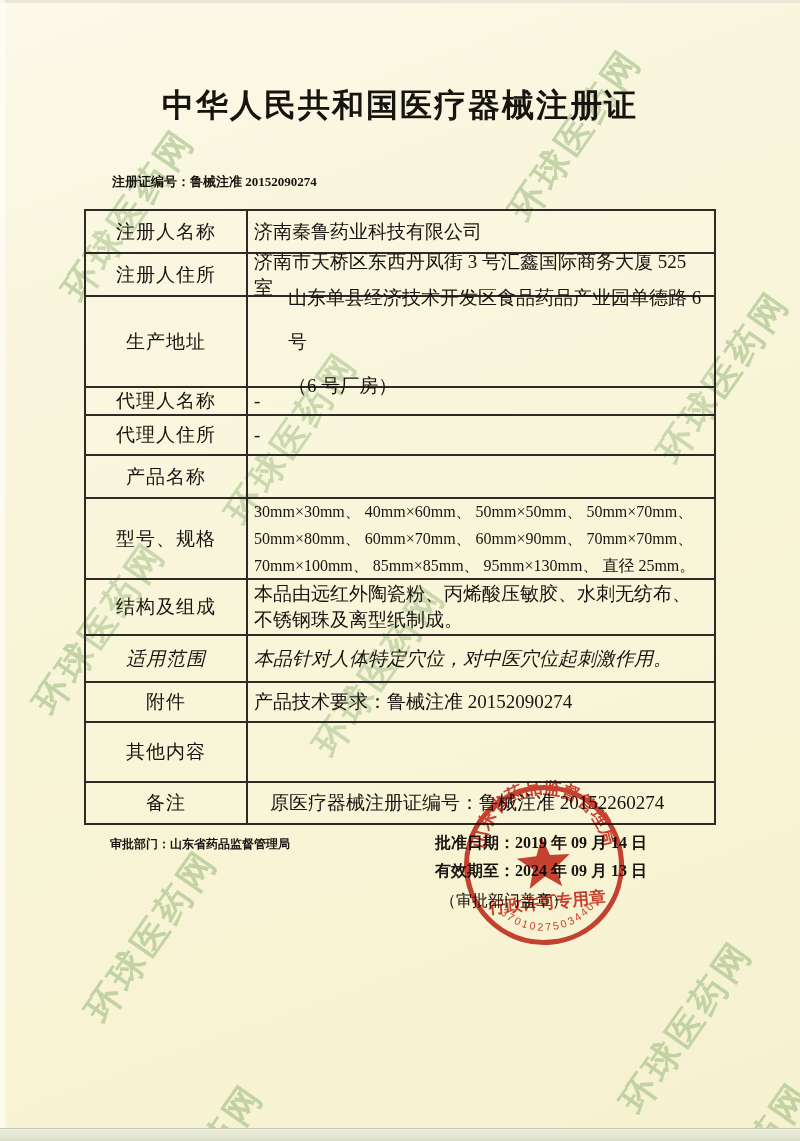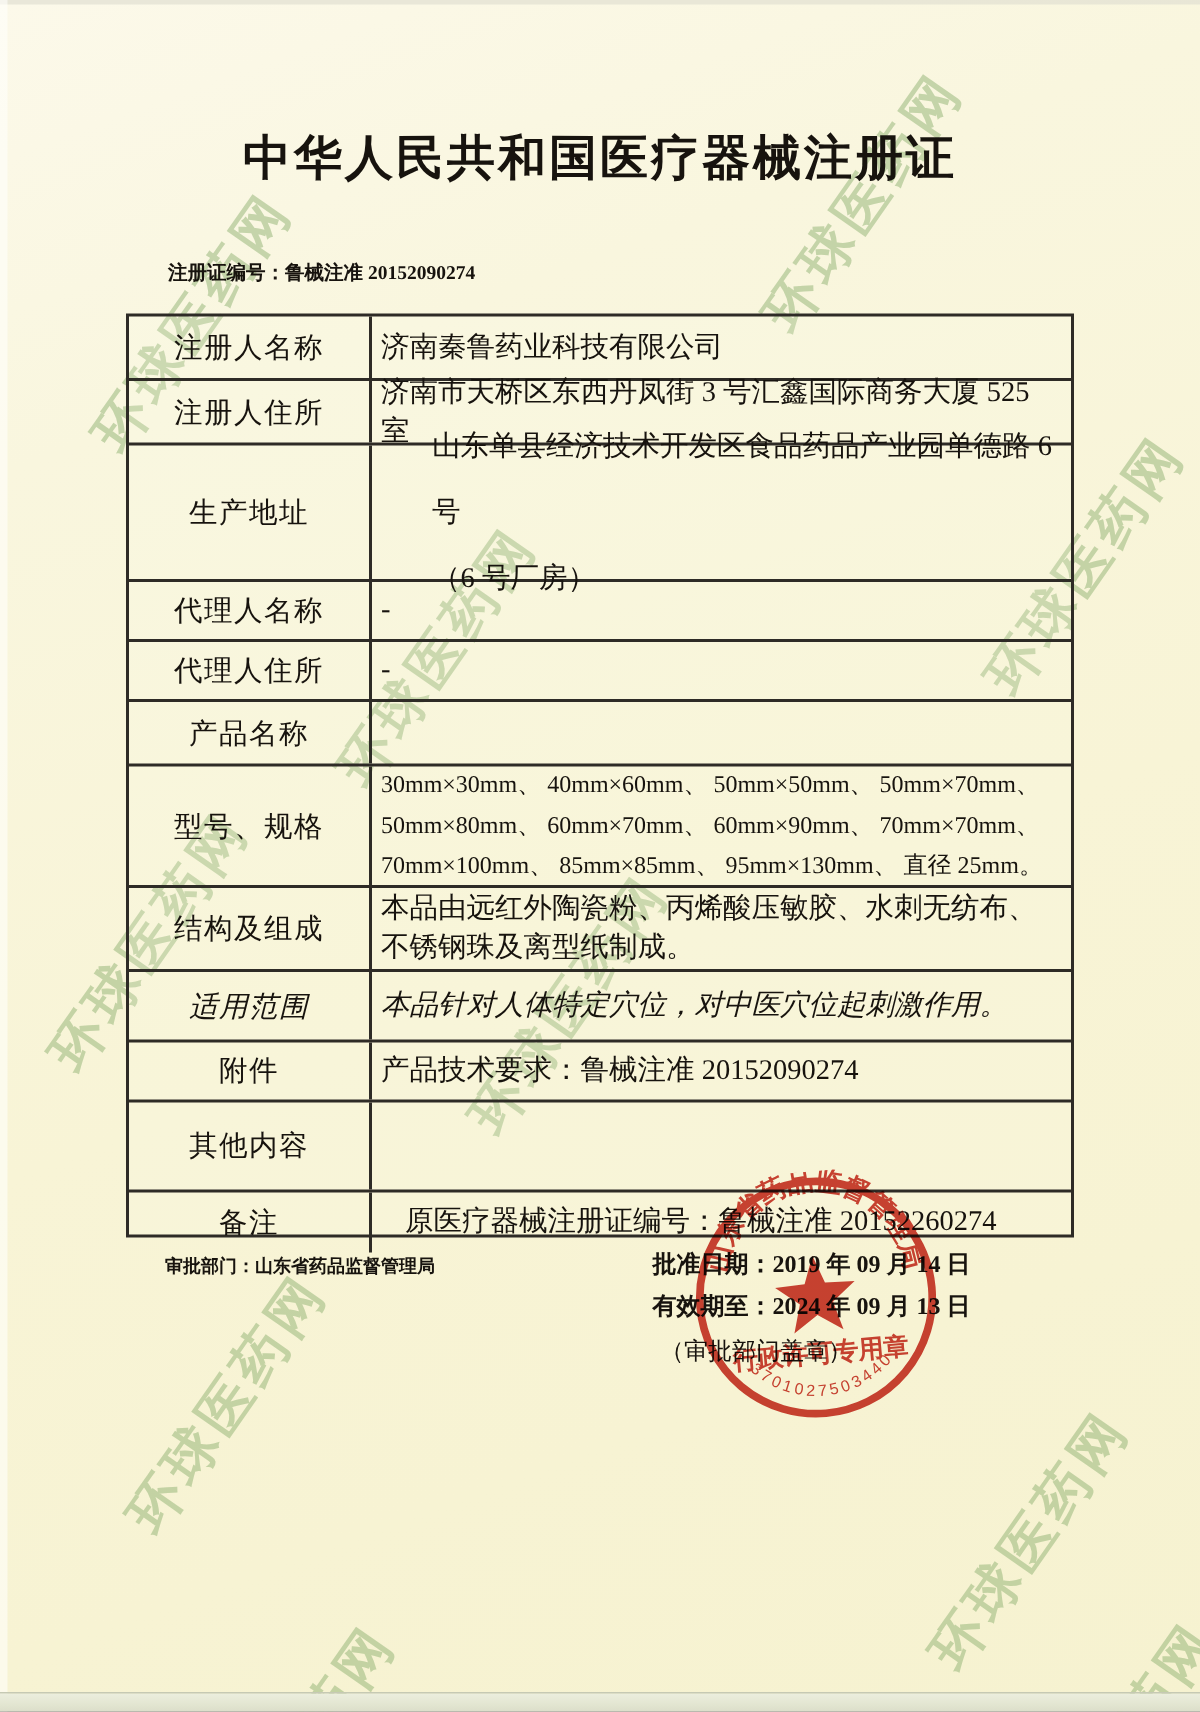--- a/index.html
+++ b/index.html
@@ -30,21 +30,21 @@
   .row + .row{border-top:2px solid #2e2b26;}
   .lbl{
     width:162px;flex:0 0 162px;border-right:2px solid #2e2b26;box-sizing:border-box;
     display:flex;align-items:center;justify-content:center;
     font-size:19px;letter-spacing:1px;
   }
   .val{
     flex:1;display:flex;align-items:center;padding:0 6px;
     font-size:19px;white-space:pre-line;line-height:1.35;
   }
-  .r1{height:41px;} .r2{height:43px;} .r3{height:91px;} .r4{height:40px;}
+  .r1{height:41px;} .r2{height:43px;} .r3{height:91px;} .r4{height:28px;}
   .r5{height:40px;} .r6{height:43px;} .r7{height:81px;} .r8{height:56px;}
   .r9{height:47px;font-style:italic;} .r10{height:40px;} .r11{height:60px;} .r12{height:42px;}
   .r3 .val{line-height:44px;padding-left:40px;}
   .r7 .val{font-size:16px;line-height:27px;}
   .r8 .val{line-height:26px;}
   .r12 .val{padding-left:22px;}
   
   .dept{position:absolute;left:110px;top:836px;font-size:12px;font-weight:bold;}
   .fdate1{position:absolute;left:435px;top:833px;font-size:16px;font-weight:bold;}
   .fdate2{position:absolute;left:435px;top:861px;font-size:16px;font-weight:bold;}

